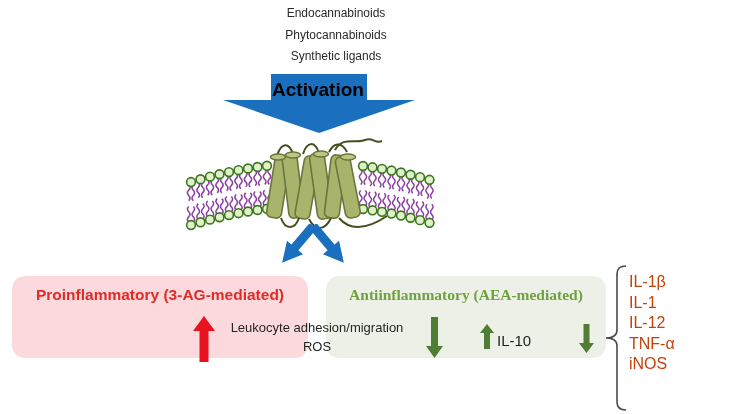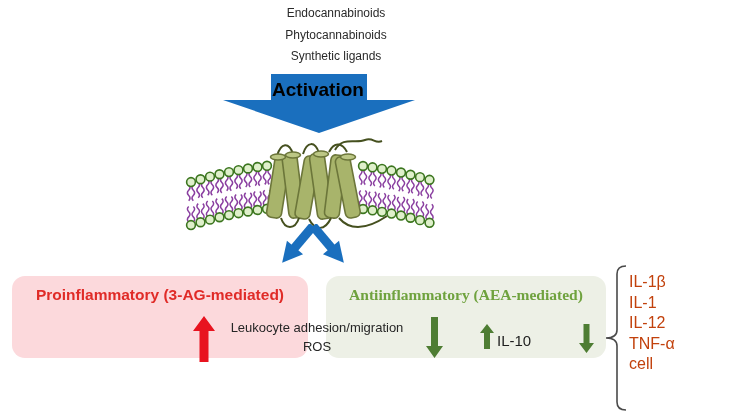--- a/index.html
+++ b/index.html
@@ -236,16 +236,16 @@
 
   <svg class="abs" style="left:598px;top:258px;" width="36" height="160" viewBox="0 0 36 160">
     <path d="M28,8 Q19,8 19,16 L19,72 Q19,80 8,80 Q19,80 19,88 L19,144 Q19,152 28,152" style="fill:none;stroke:var(--bracket);" stroke-width="1.6"></path>
   </svg>
 
   <div class="abs cyto-list">
     <div>IL-1β</div>
     <div>IL-1</div>
     <div>IL-12</div>
     <div>TNF-α</div>
-    <div>cell</div>
+    <div>iNOS</div>
   </div>
 
 </div>
 
 </body></html>

